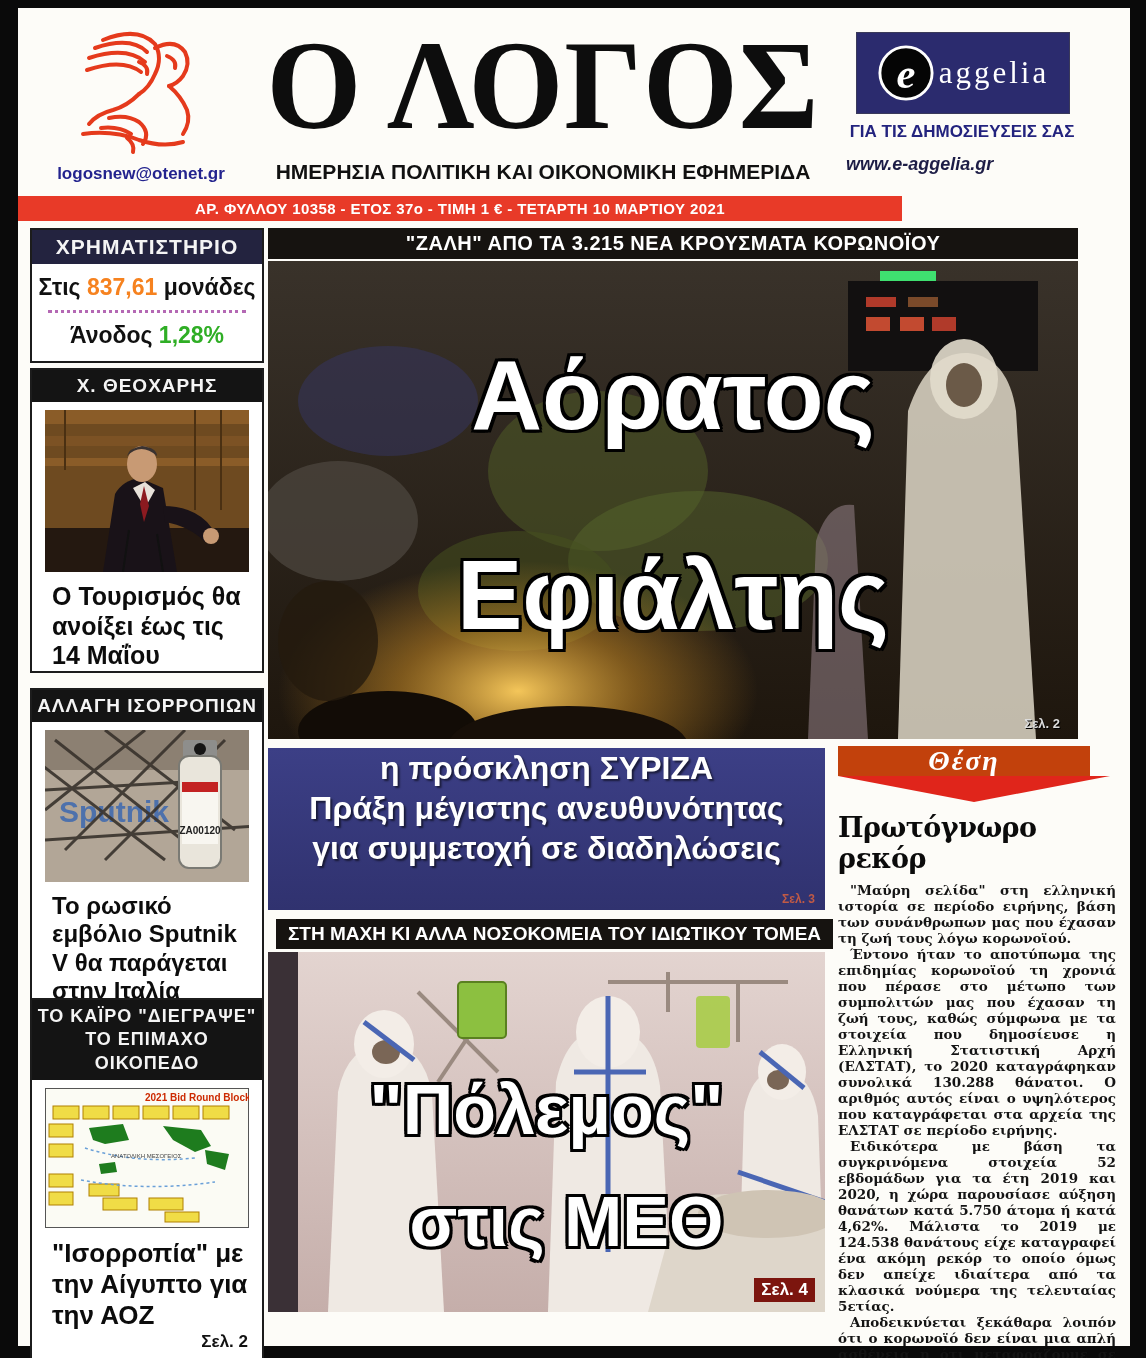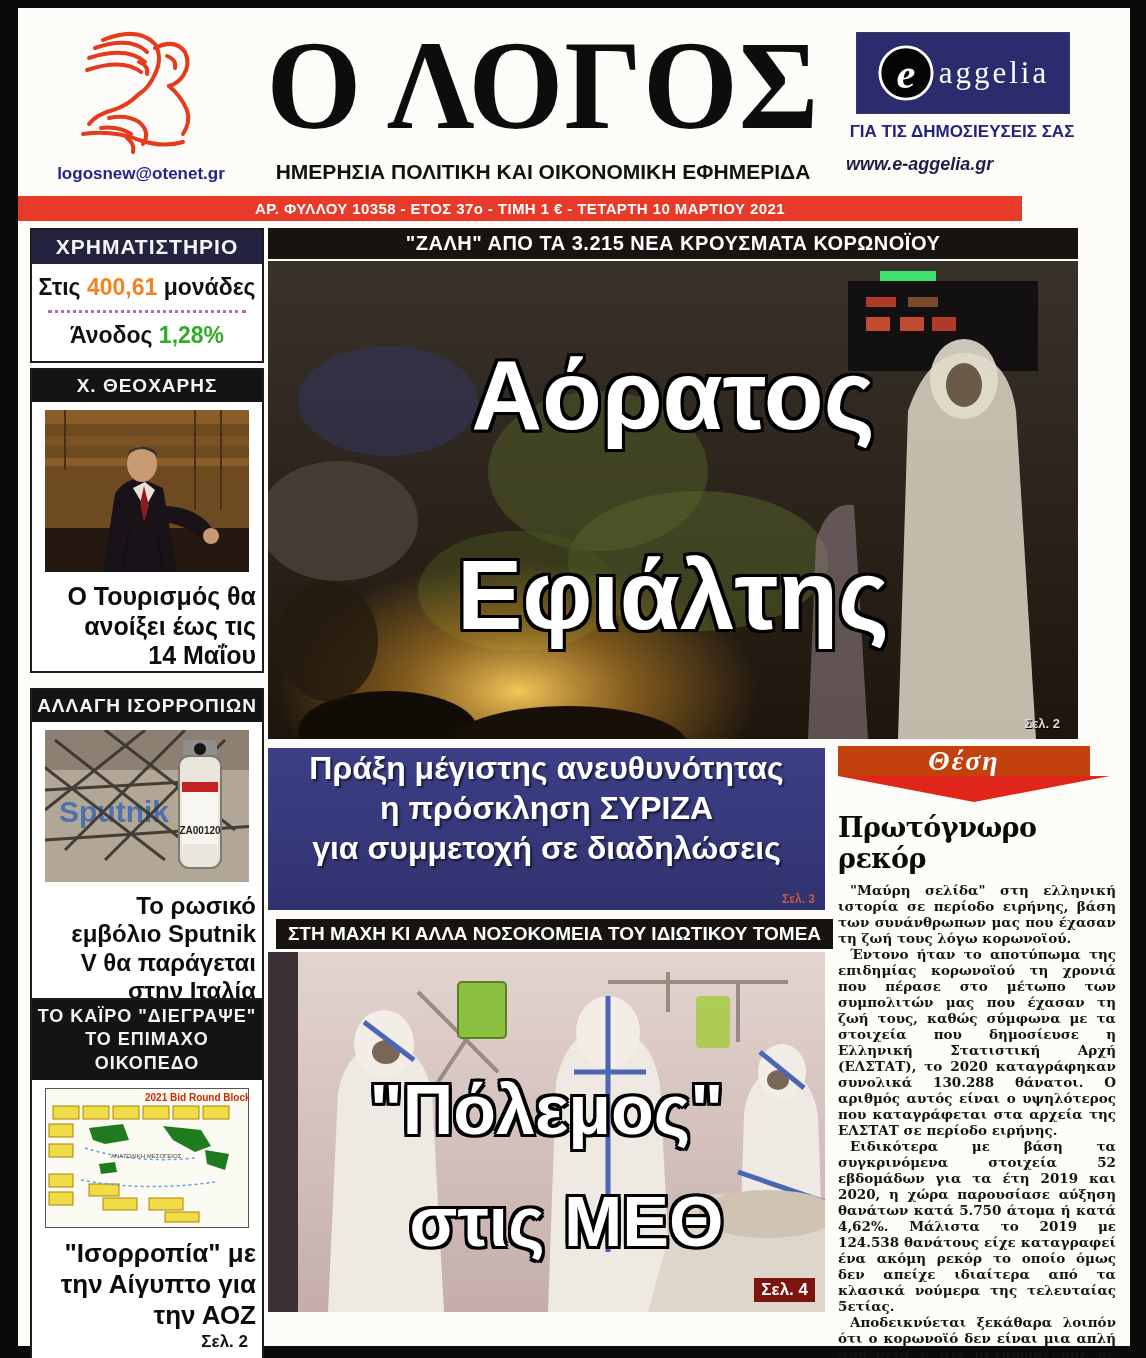--- a/index.html
+++ b/index.html
@@ -21,34 +21,34 @@
   .masthead-sub{position:absolute;left:235px;top:152px;width:580px;text-align:center;
     font-weight:bold;font-size:21px;color:#111;}
   .ad-box{position:absolute;left:838px;top:24px;width:212px;height:80px;background:#2b2b6e;
     border:1px solid #3a3a5a;display:flex;align-items:center;justify-content:center;gap:4px;}
   .ad-e{width:58px;height:58px;}
   .ad-word{color:#fff;font-family:"Liberation Serif", serif;font-size:31px;letter-spacing:3px;}
   .ad-tagline{position:absolute;left:828px;top:114px;width:232px;text-align:center;
     font-weight:bold;font-size:17px;color:#23237e;}
   .ad-url{position:absolute;left:828px;top:146px;width:232px;text-align:left;
     font-weight:bold;font-style:italic;font-size:18px;color:#1d1d46;}
-  .issue-bar{position:absolute;left:0;top:188px;width:1004px;height:25px;background:#e83a28;
+  .issue-bar{position:absolute;left:0;top:188px;width:884px;height:25px;background:#e83a28;
     color:#fff;font-weight:bold;font-size:15px;text-align:center;line-height:25px;letter-spacing:.4px;}
   
   .sb-box{position:absolute;left:12px;width:230px;background:#fff;border:2px solid #1c1c1c;}
   .sb-head{background:#141414;color:#f4f4f4;text-align:center;font-weight:bold;
     font-size:19px;letter-spacing:1px;padding:5px 2px;}
   .sb-head.navy{background:#23233f;font-size:21px;}
   .stock-body{padding:10px 6px 12px 6px;text-align:center;}
   .stock-line{font-weight:bold;font-size:23px;color:#111;}
   .stock-line .orange{color:#f6821f;}
   .stock-line .green{color:#2fae25;}
   .stock-div{border-bottom:3px dotted #b468b4;margin:9px 10px;}
   .sb-photo{display:block;margin:8px auto 6px auto;width:204px;}
-  .sb-headline{font-weight:bold;font-size:25px;color:#0c0c0c;text-align:right;
+  .sb-headline{font-weight:bold;font-size:25px;color:#0c0c0c;text-align:left;
     line-height:1.18;padding:4px 6px 0 20px;}
   .sb-page{font-weight:bold;font-size:17px;color:#111;text-align:right;padding:2px 14px 8px 0;}
   
   .kicker-bar{position:absolute;left:250px;top:220px;width:810px;height:31px;background:#161310;
     color:#fff;font-weight:bold;font-size:20px;text-align:center;line-height:31px;letter-spacing:.5px;}
   .lead-photo{position:absolute;left:250px;top:253px;width:810px;height:478px;overflow:hidden;}
   .outline-head{color:#fff;font-weight:bold;
     text-shadow:-3px -3px 0 #000,3px -3px 0 #000,-3px 3px 0 #000,3px 3px 0 #000,
       -3px 0 0 #000,3px 0 0 #000,0 -3px 0 #000,0 3px 0 #000;}
   .lead-line1{position:absolute;left:0;top:78px;width:100%;text-align:center;font-size:98px;}
@@ -115,21 +115,21 @@
     <span class="ad-word">aggelia</span>
   </div>
   <div class="ad-tagline">ΓΙΑ ΤΙΣ ΔΗΜΟΣΙΕΥΣΕΙΣ ΣΑΣ</div>
   <div class="ad-url">www.e-aggelia.gr</div>
 
   <div class="issue-bar">ΑΡ. ΦΥΛΛΟΥ 10358 - ΕΤΟΣ 37ο - ΤΙΜΗ 1 € - ΤΕΤΑΡΤΗ 10 ΜΑΡΤΙΟΥ 2021</div>
 
   <div class="sb-box" style="top:220px;">
     <div class="sb-head navy">ΧΡΗΜΑΤΙΣΤΗΡΙΟ</div>
     <div class="stock-body">
-      <div class="stock-line"><span>Στις </span><span class="orange">400,61</span><span> μονάδες</span></div>
+      <div class="stock-line"><span>Στις </span><span class="orange">837,61</span><span> μονάδες</span></div>
       <div class="stock-div"></div>
       <div class="stock-line"><span>Άνοδος </span><span class="green">1,28%</span></div>
     </div>
   </div>
 
   <div class="sb-box" style="top:360px;">
     <div class="sb-head">Χ. ΘΕΟΧΑΡΗΣ</div>
     <svg class="sb-photo" style="height:162px;" viewBox="0 0 204 162" preserveAspectRatio="none">
       <rect width="204" height="162" fill="#6e4a20"></rect>
       <rect width="204" height="14" y="0" fill="#8a5c28"></rect>
@@ -263,22 +263,22 @@
       <ellipse cx="120" cy="470" rx="90" ry="40" fill="#120c06"></ellipse>
       <ellipse cx="300" cy="485" rx="120" ry="40" fill="#170f08"></ellipse>
       <ellipse cx="60" cy="380" rx="50" ry="60" fill="#241a0e" opacity="0.8"></ellipse>
     </svg>
     <div class="lead-line1 outline-head">Αόρατος</div>
     <div class="lead-line2 outline-head">Εφιάλτης</div>
     <div class="lead-page">Σελ. 2</div>
   </div>
 
   <div class="politics-box">
+    <div class="politics-line">η πρόσκληση ΣΥΡΙΖΑ</div>
     <div class="politics-line">Πράξη μέγιστης ανευθυνότητας</div>
-    <div class="politics-line">η πρόσκληση ΣΥΡΙΖΑ</div>
     <div class="politics-line">για συμμετοχή σε διαδηλώσεις</div>
     <div class="politics-page">Σελ. 3</div>
   </div>
 
   <div class="hospitals-bar">ΣΤΗ ΜΑΧΗ ΚΙ ΑΛΛΑ ΝΟΣΟΚΟΜΕΙΑ ΤΟΥ ΙΔΙΩΤΙΚΟΥ ΤΟΜΕΑ</div>
 
   <div class="meth-photo">
     <svg width="557" height="360" viewBox="0 0 557 360" preserveAspectRatio="none">
       <defs>
         <linearGradient id="bg2" x1="0" y1="0" x2="0" y2="1">

